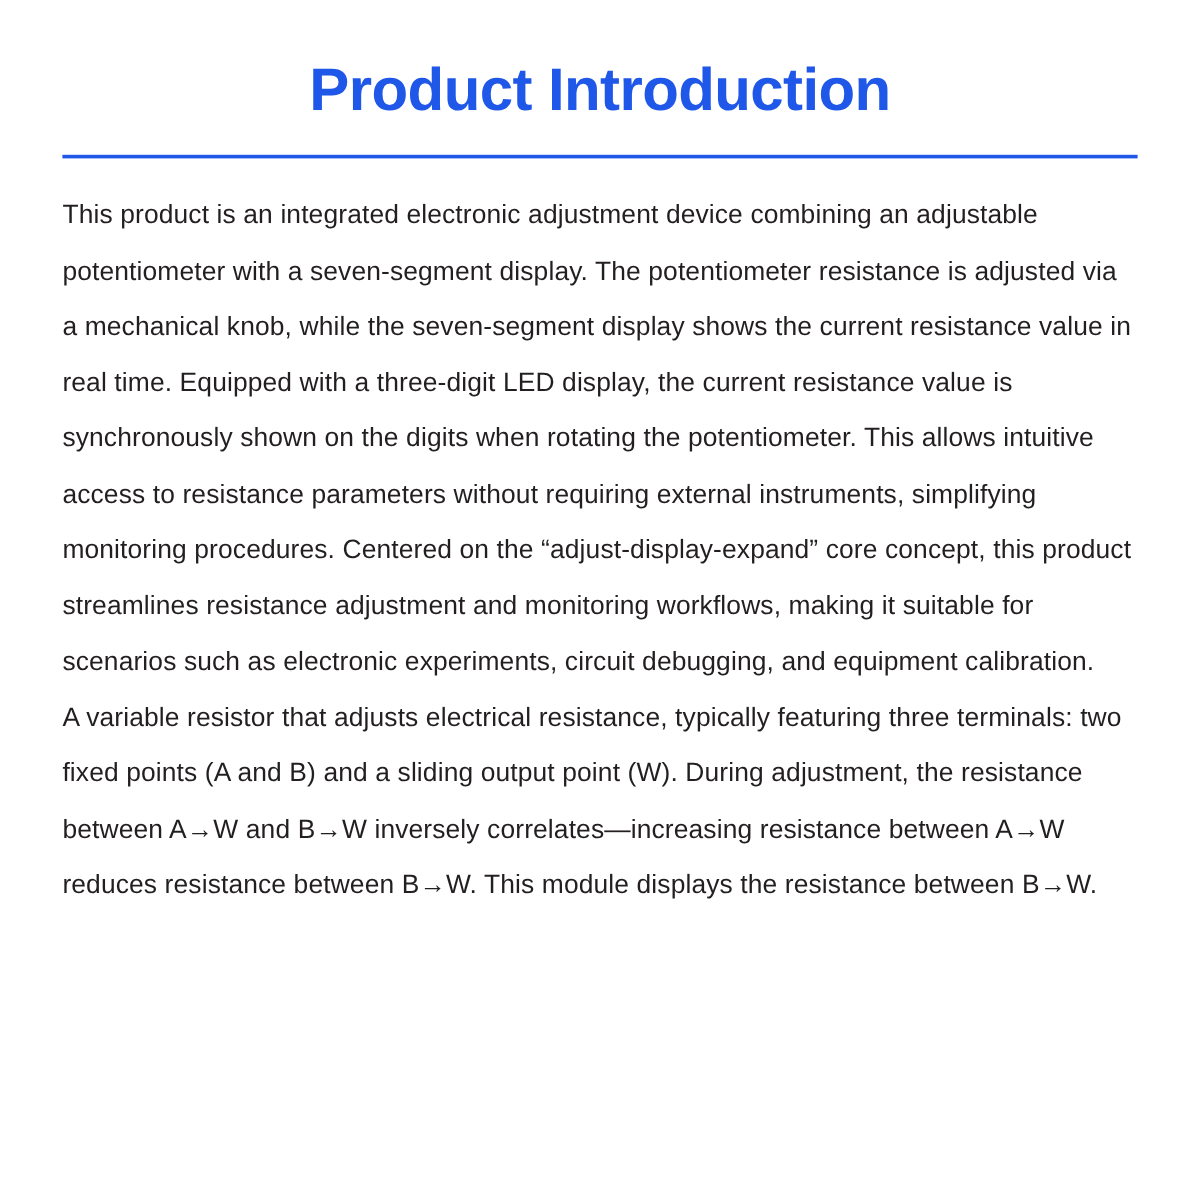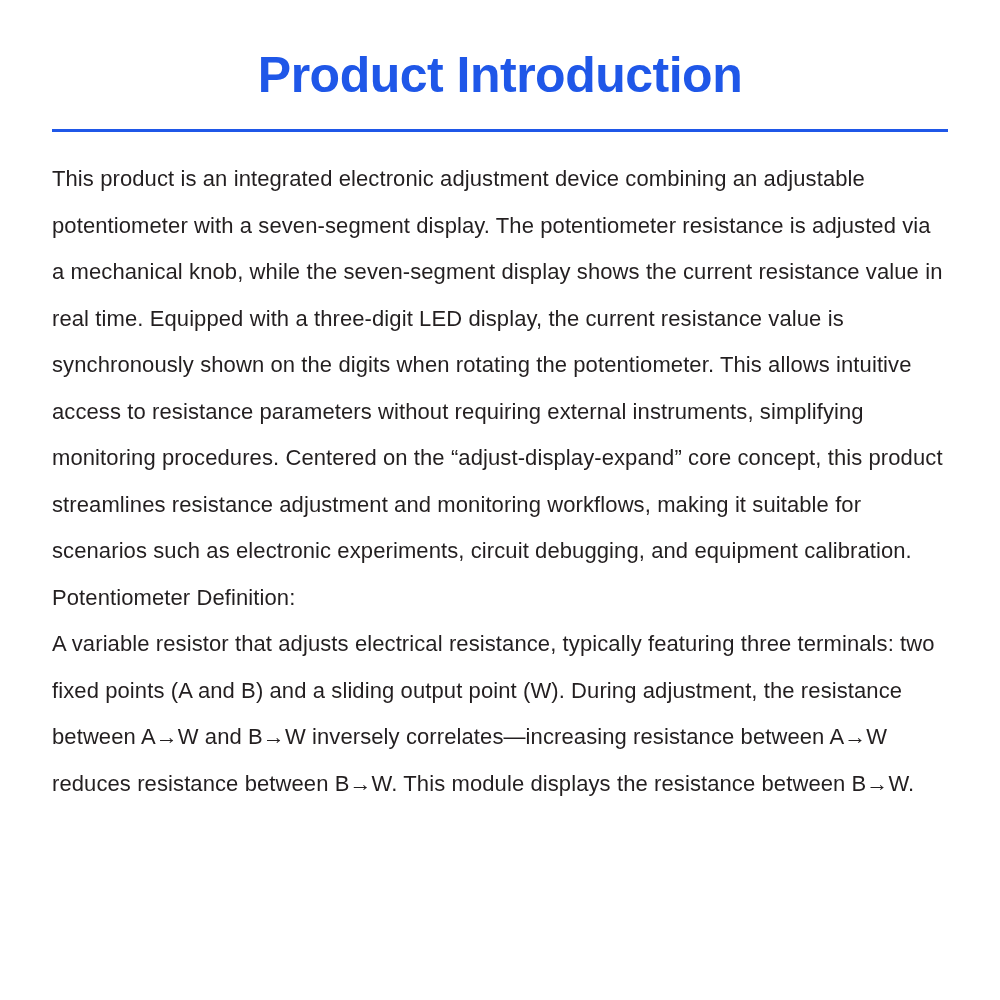--- a/index.html
+++ b/index.html
@@ -56,17 +56,16 @@
 <body>
 
 <div class="page">
 
   <h1 class="title">Product Introduction</h1>
 
   <div class="rule"></div>
 
   <div class="body-text">
     <p class="para">This product is an integrated electronic adjustment device combining an adjustable potentiometer with a seven-segment display. The potentiometer resistance is adjusted via a mechanical knob, while the seven-segment display shows the current resistance value in real time. Equipped with a three-digit LED display, the current resistance value is synchronously shown on the digits when rotating the potentiometer. This allows intuitive access to resistance parameters without requiring external instruments, simplifying monitoring procedures. Centered on the “adjust-display-expand” core concept, this product streamlines resistance adjustment and monitoring workflows, making it suitable for scenarios such as electronic experiments, circuit debugging, and equipment calibration.</p>
-    <p class="para">Potentiometer Definition:</p>
     <p class="para">A variable resistor that adjusts electrical resistance, typically featuring three terminals: two fixed points (A and B) and a sliding output point (W). During adjustment, the resistance between A→W and B→W inversely correlates—increasing resistance between A→W reduces resistance between B→W. This module displays the resistance between B→W.</p>
   </div>
 
 </div>
 
 </body></html>

